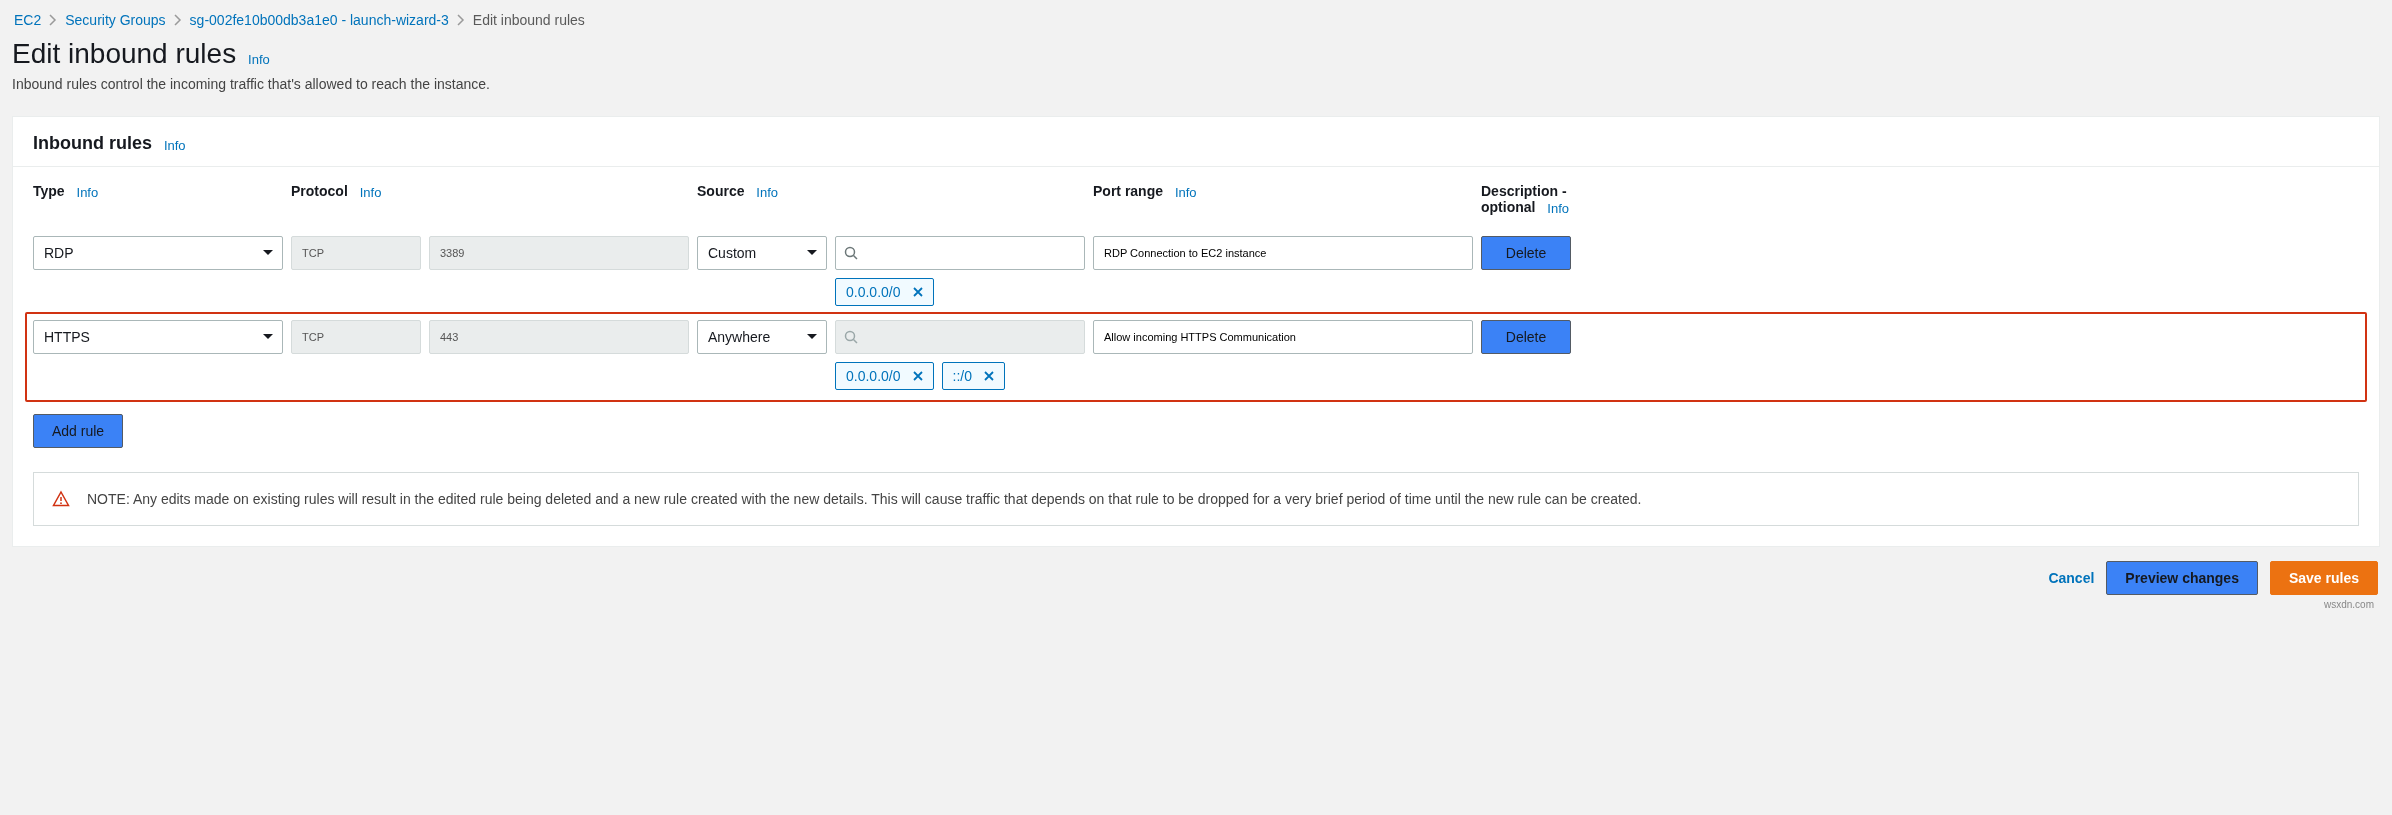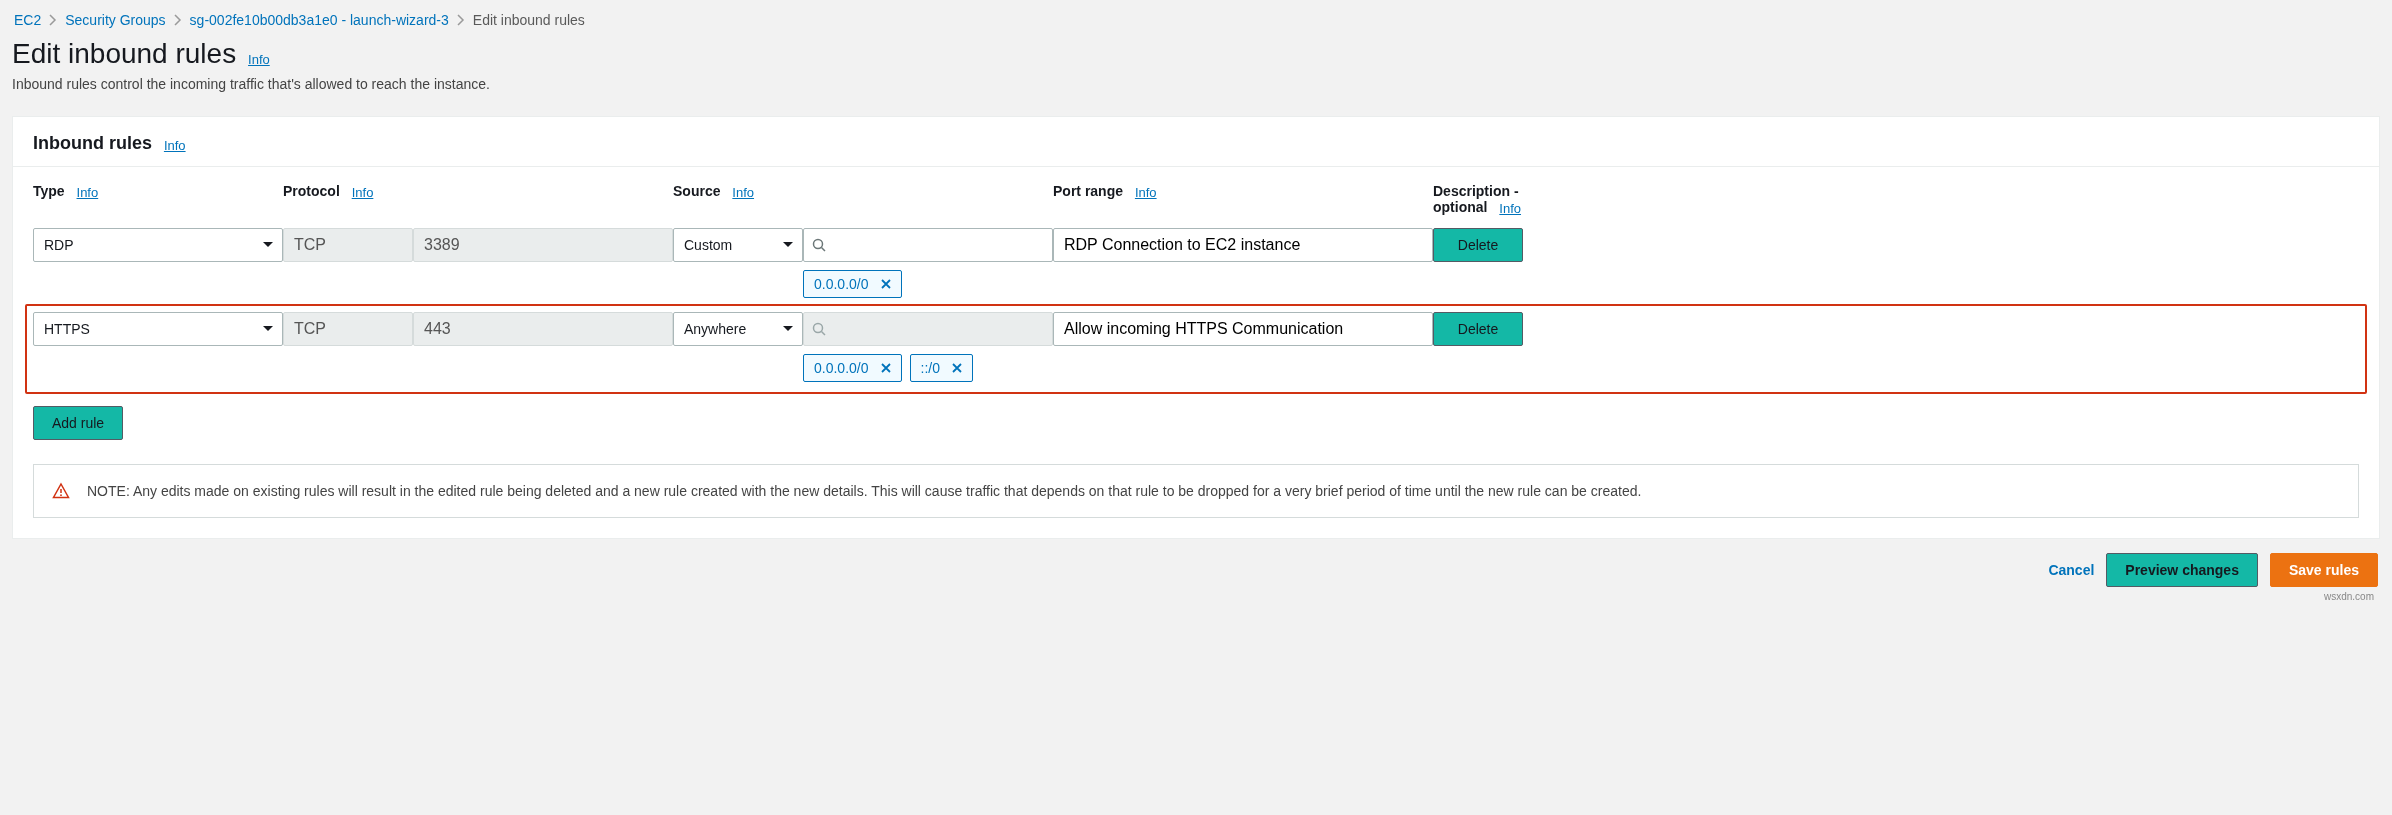--- a/index.html
+++ b/index.html
@@ -13,58 +13,58 @@
 
   
   .breadcrumbs { display: flex; align-items: center; gap: 8px; padding: 4px 0 10px 2px; font-size: 14px; }
   .breadcrumbs a { color: #0073bb; text-decoration: none; }
   .breadcrumbs .crumb-current { color: #5a5a5a; }
   .breadcrumbs .chev { color: #9a9a9a; display:inline-flex; }
 
   
   .page-header { padding: 0 0 6px 0; }
   .page-header h1 { font-size: 28px; font-weight: 400; color: #16191f; display: inline-block; }
-  .info-link { color: #0073bb; font-size: 13px; margin-left: 8px; vertical-align: middle; cursor: pointer; text-decoration: underline; }
+  .info-link { color: #0073bb; font-size: 13px; margin-left: 8px; vertical-align: middle; cursor: pointer; }
   .subtitle { color: #444; font-size: 14px; margin: 6px 0 18px 0; }
 
   
   .panel { background: #fff; border: 1px solid #eaeded; }
   .panel-header { padding: 16px 20px 12px 20px; border-bottom: 1px solid #eaeded; }
   .panel-header h2 { font-size: 18px; font-weight: 700; display: inline-block; }
 
   
   .rules-area { padding: 10px 20px 6px 20px; }
-  .grid-row { display: grid; grid-template-columns: 250px 130px 260px 130px 250px 380px 90px; align-items: start; margin-bottom: 4px; }
+  .grid-row { display: grid; grid-template-columns: 250px 130px 260px 130px 250px 380px 90px; gap: 8px; align-items: start; margin-bottom: 4px; }
   .col-header { font-size: 14px; font-weight: 700; padding: 6px 0 8px 0; }
   .col-header .info-link { font-weight: 400; }
 
   .rule-block { margin-bottom: 6px; }
   .highlighted { border: 2px solid #d13212; border-radius: 2px; padding: 6px; margin: 2px -8px 6px -8px; }
 
   
   .select-wrap, .input-wrap {
     position: relative;
     height: 34px;
   }
   .select-wrap { border: 1px solid #aab7b8; background: #fff; border-radius: 2px; }
   .select-wrap.disabled, .input-wrap.disabled { background: #eaeded; border-color: #d5dbdb; color:#555; }
   .select-wrap .sel-text { position:absolute; left:10px; top:50%; transform:translateY(-50%); font-size:14px; }
   .select-wrap .caret { position:absolute; right:8px; top:50%; transform:translateY(-50%); }
   .input-wrap { border: 1px solid #aab7b8; background:#fff; border-radius:2px; }
   .input-wrap input {
     width: 100%; height: 100%; border: none; outline: none; background: transparent;
-    padding: 0 10px; font-size: 16px;
+    padding: 0 10px; font-size: 11px;
   }
   .input-wrap.disabled input { color:#555; }
   .input-wrap.search-input input { padding-left: 30px; }
   .input-wrap.search-input .search-ico { position:absolute; left:8px; top:50%; transform:translateY(-50%); color:#6c7778; }
   .desc-input { width: 100%; }
 
   .btn {
-    border: 1px solid #545b64; background: #14b8a6; color: #16191f;
+    border: 1px solid #545b64; background: #3b82f6; color: #16191f;
     height: 34px; padding: 0 18px; font-size: 14px; cursor: pointer; border-radius: 2px;
     font-weight: 700;
   }
   .btn.primary { background: #ec7211; border-color: #ec7211; color: #fff; }
   .btn.delete { height:34px; padding: 0 14px; font-weight:400; }
 
   
   .tokens-row { grid-column: 5 / 6; display:flex; gap:8px; margin-top:4px; flex-wrap: wrap; }
   .token {
     display:inline-flex; align-items:center; gap:12px;

